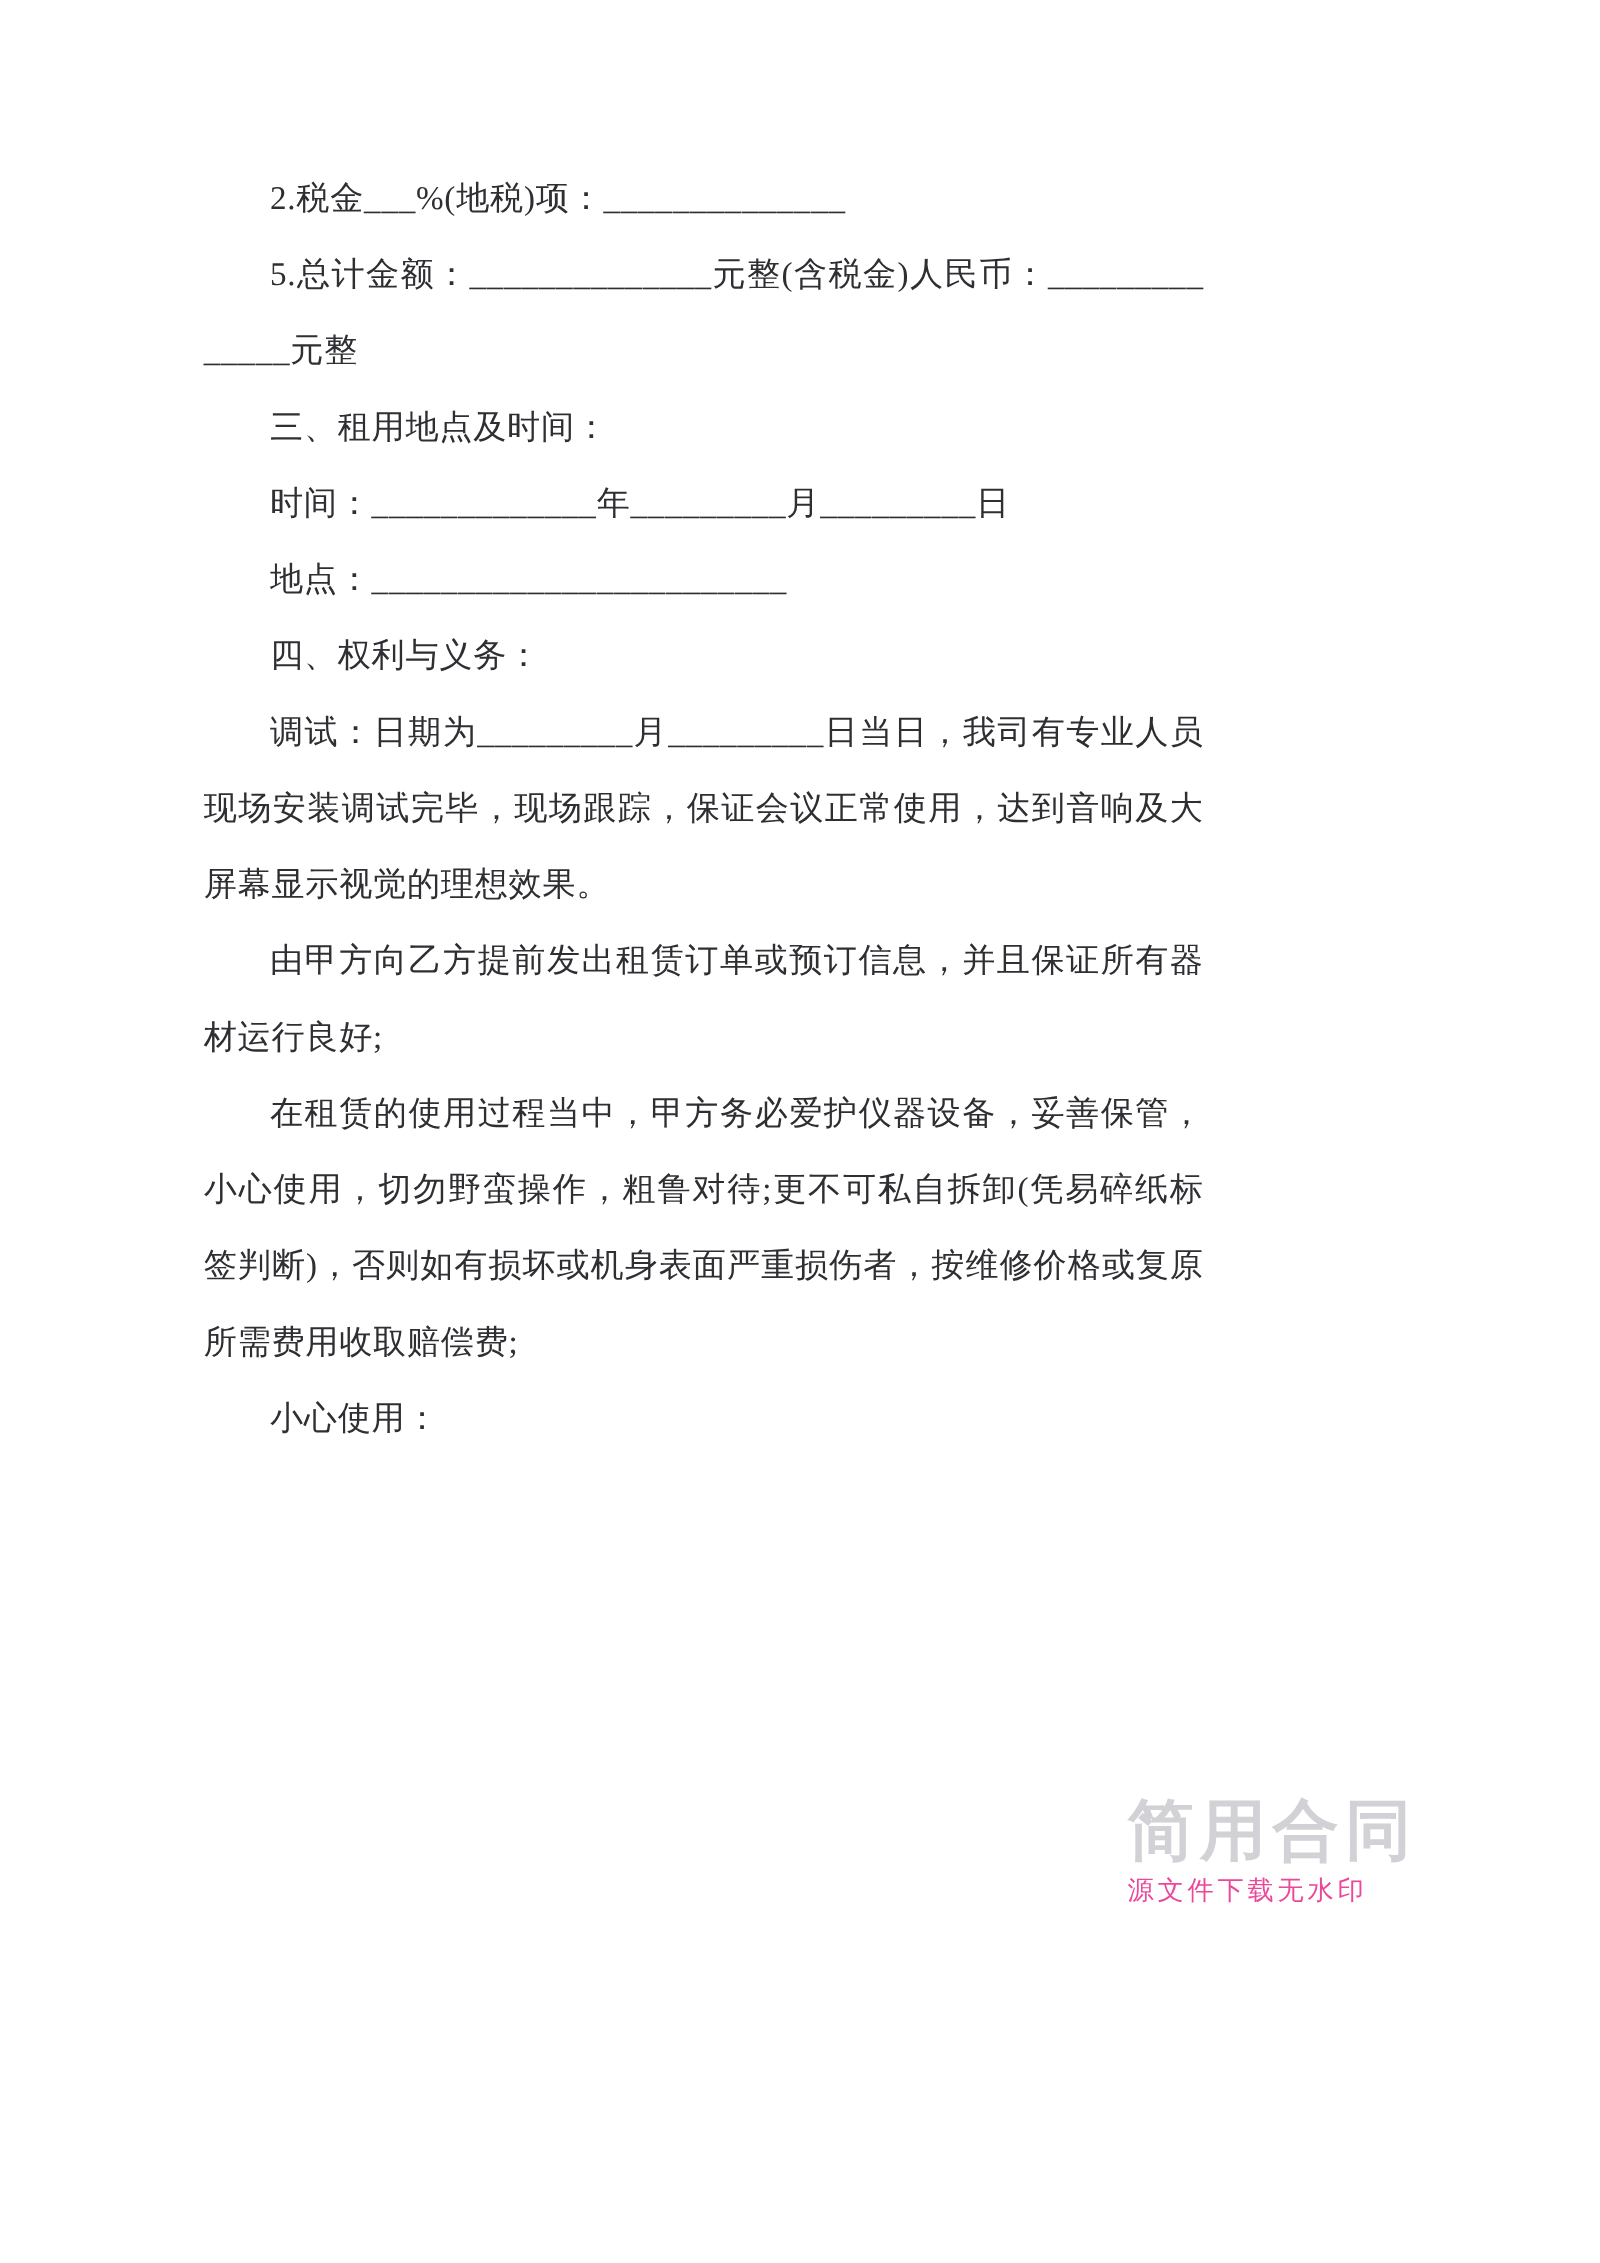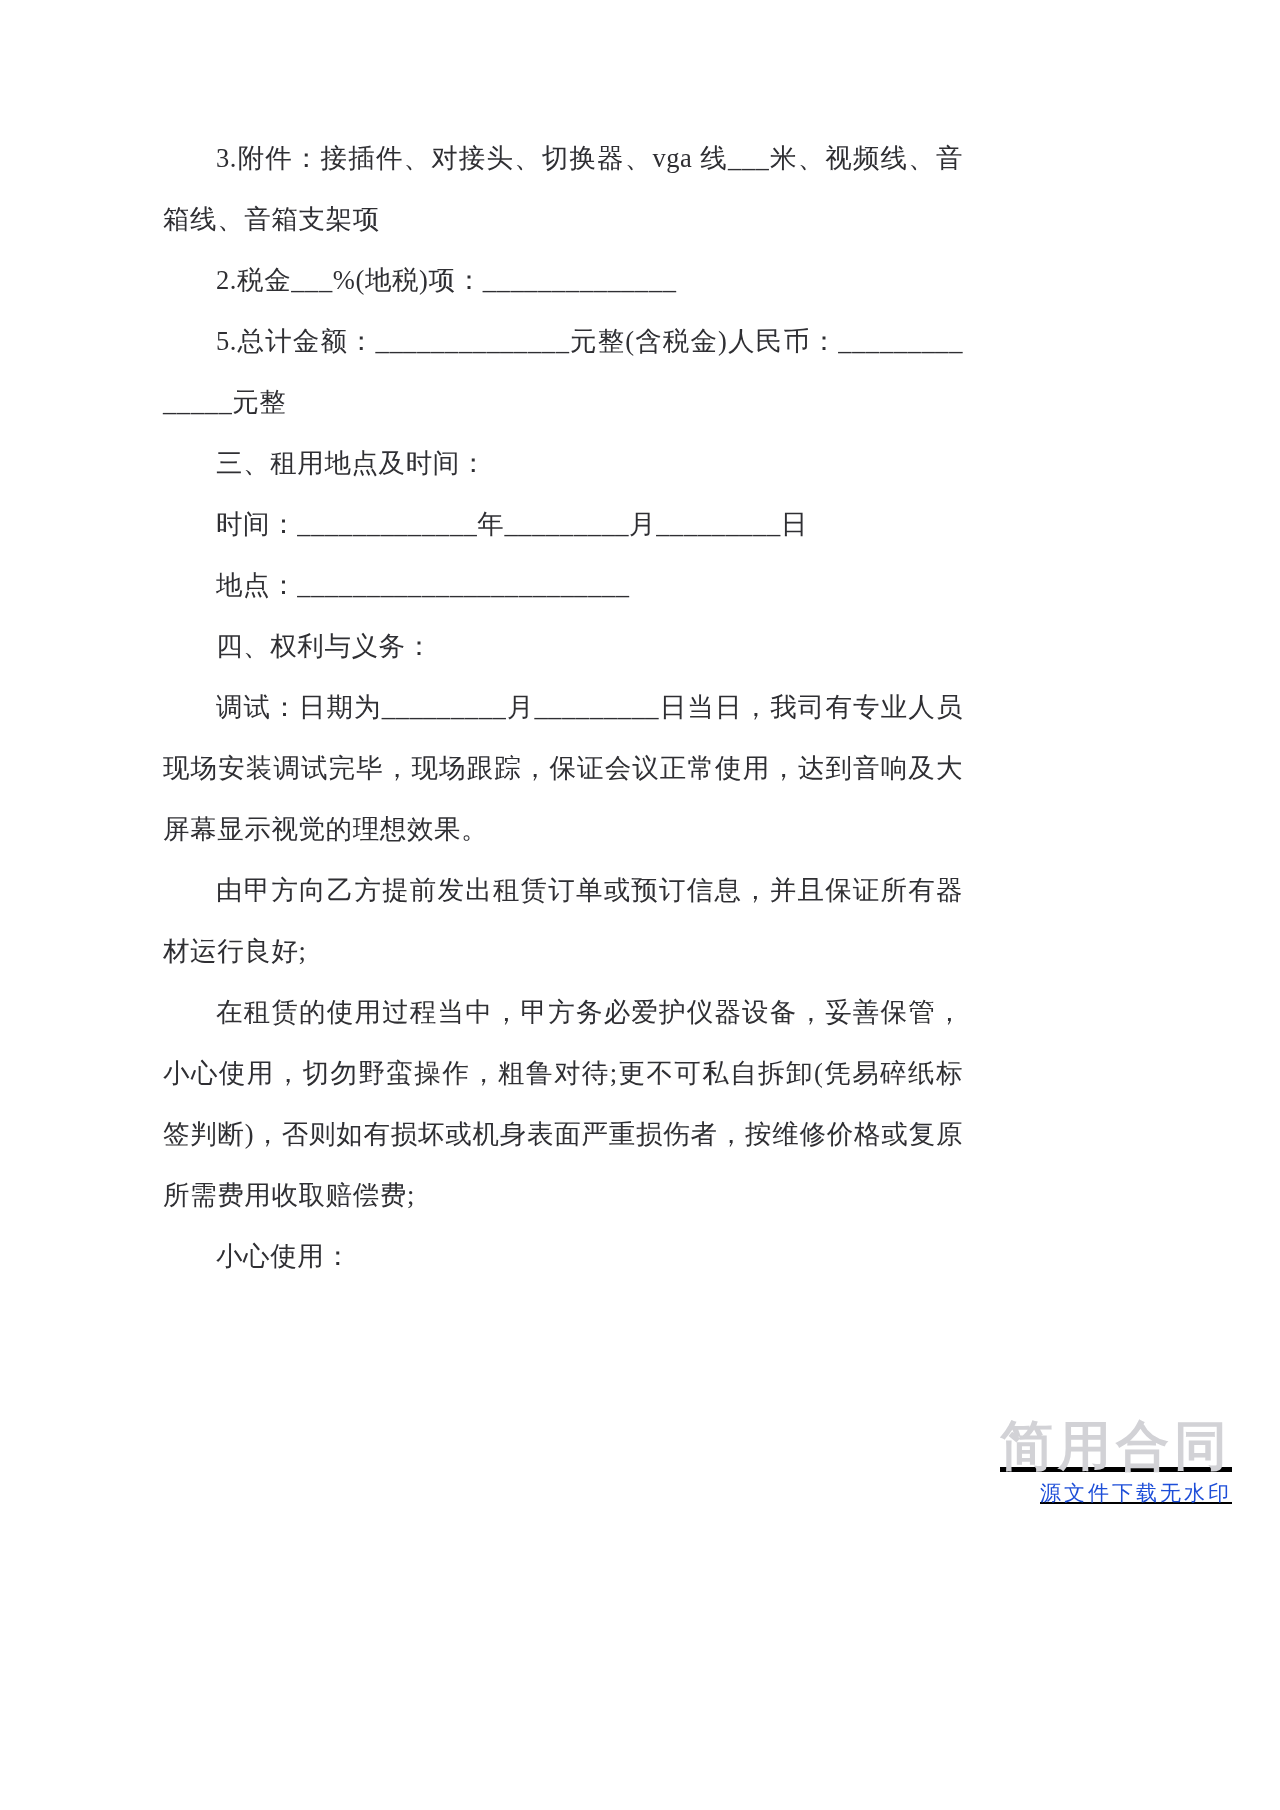--- a/index.html
+++ b/index.html
@@ -45,55 +45,53 @@
     word-break: break-all;
     font-weight: 400;
     -webkit-font-smoothing: antialiased;
   }
   .indent { text-indent: 2em; }
 
   
   #watermark {
     position: absolute;
     right: 48px;
-    bottom: 299px;
+    bottom: 280px;
     width: 330px;
-    text-align: right;
+    text-align: left;
     pointer-events: none;
     user-select: none;
-    text-decoration: underline;
   }
   #watermark .wm-main {
     font-family: "DejaVu Sans", sans-serif;
     font-size: 53px;
     font-weight: 700;
     letter-spacing: 5px;
     color: #d2d2d6;
     line-height: 1.05;
     display: block;
   }
   #watermark .wm-sub {
     font-family: "DejaVu Sans", sans-serif;
     font-size: 21px;
     font-weight: 400;
     letter-spacing: 3px;
-    color: #1d4ed8;
+    color: #ec4899;
     line-height: 1.6;
     display: block;
     margin-top: 4px;
   }
 </style>
 </head>
 <body>
 
 <div id="page-sheet">
 
   <div id="doc-body">
 
-    <p class="para indent">3.附件：接插件、对接头、切换器、vga 线___米、视频线、音箱线、音箱支架项</p>
 
     <p class="para indent">2.税金___%(地税)项：______________</p>
 
     <p class="para indent">5.总计金额：______________元整(含税金)人民币：______________元整</p>
 
     <p class="para indent">三、租用地点及时间：</p>
 
     <p class="para indent">时间：_____________年_________月_________日</p>
 
     <p class="para indent">地点：________________________</p>

